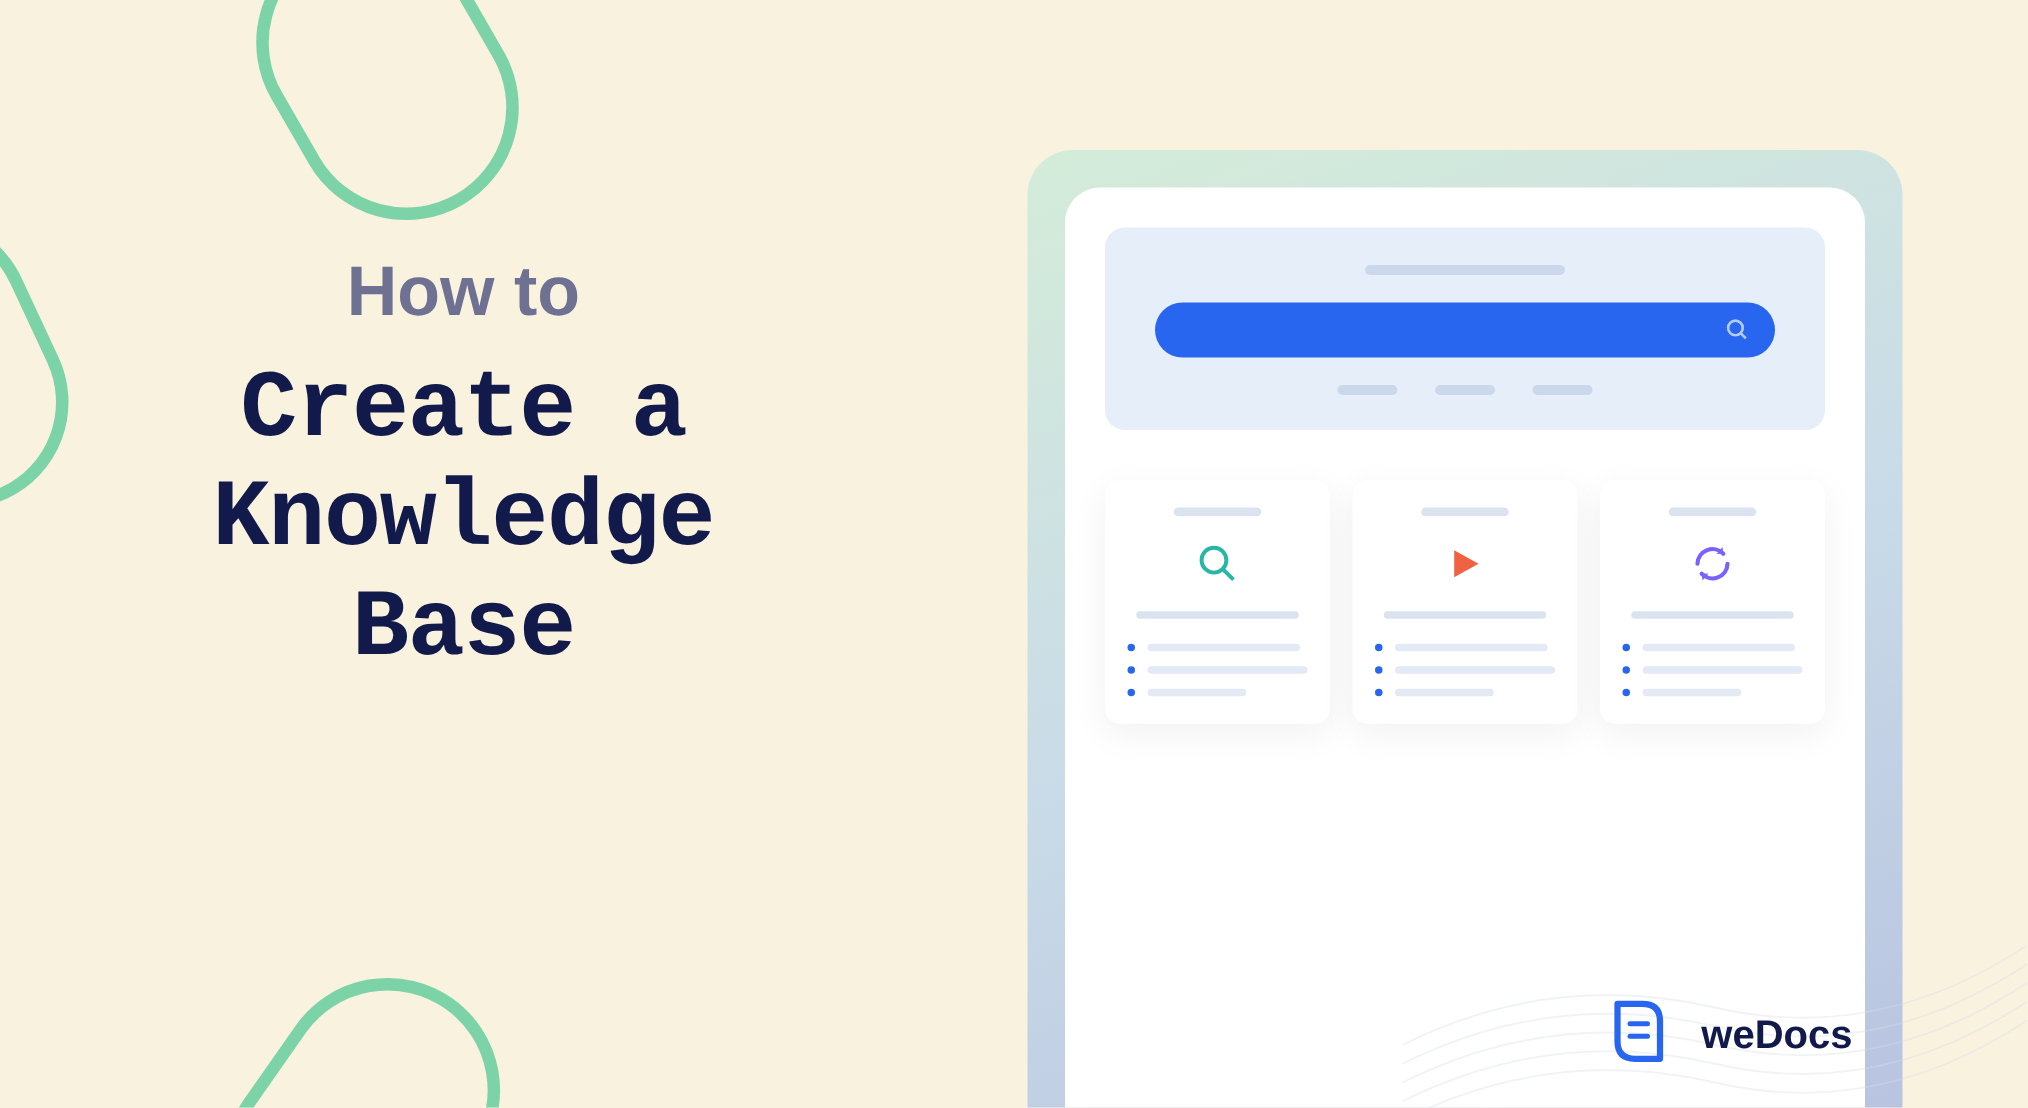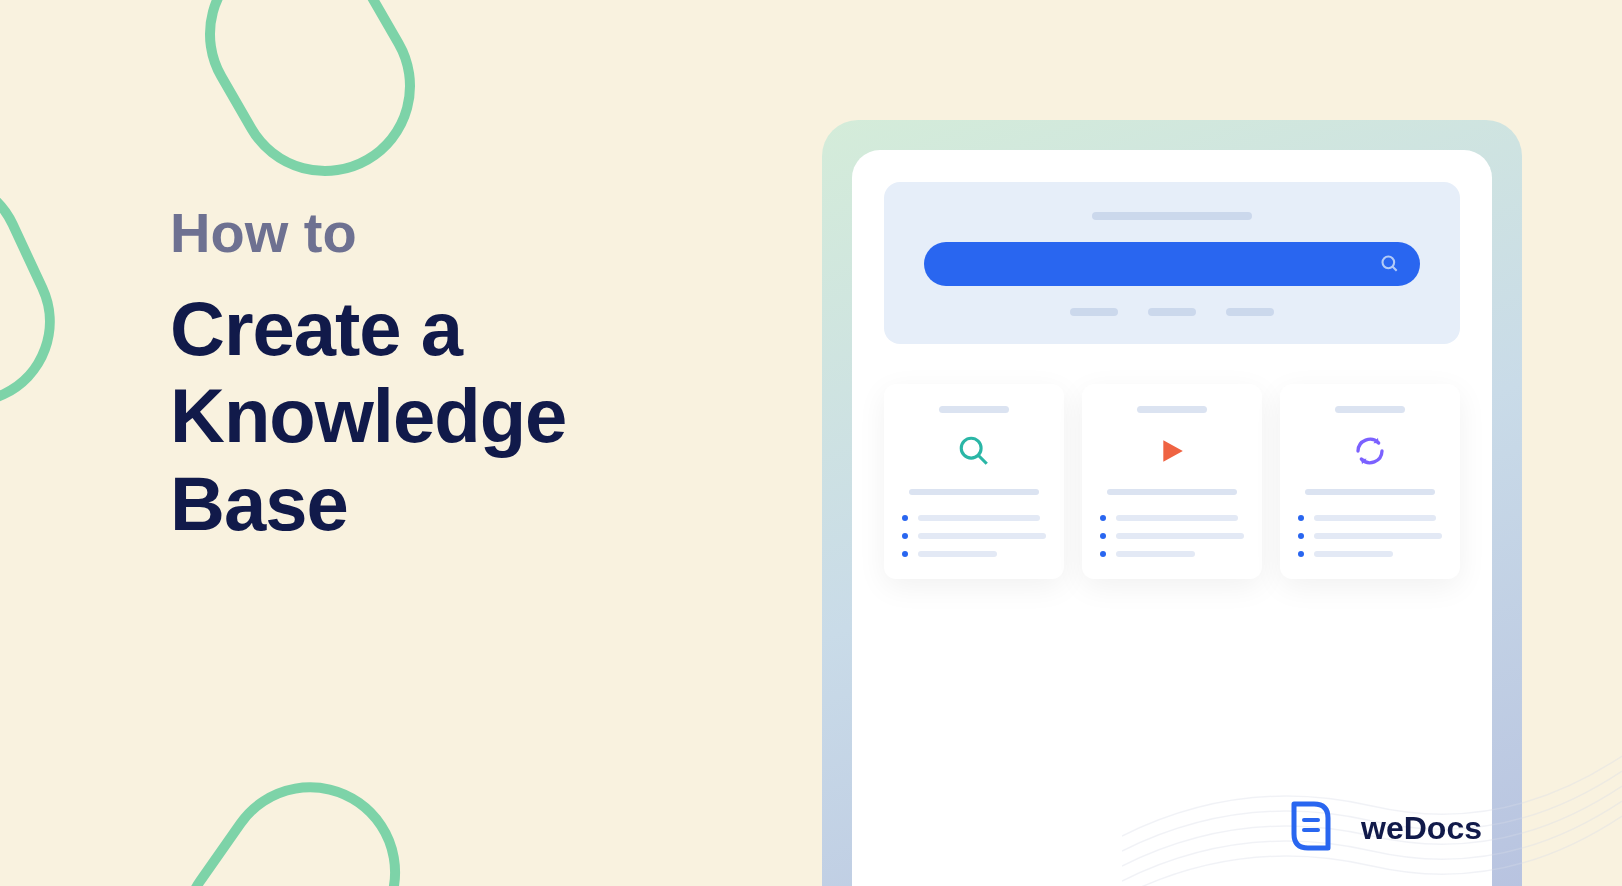--- a/index.html
+++ b/index.html
@@ -41,20 +41,21 @@
       bottom: -140px;
       left: 200px;
       transform: rotate(35deg);
     }
     
     
     .heading {
       position: absolute;
       left: 170px;
       top: 200px;
+      text-align: center;
     }
     .heading-sub {
       font-size: 56px;
       color: #6e7191;
       font-weight: 600;
       margin-bottom: 20px;
     }
     .heading-main {
       font-size: 76px;
       color: #111a4a;
@@ -214,21 +215,21 @@
   </style>
 </head>
 <body>
 
 <div class="blob blob-top-left"></div>
 <div class="blob blob-left"></div>
 <div class="blob blob-bottom"></div>
 
 <div class="heading">
   <div class="heading-sub">How to</div>
-  <div class="heading-main" style="white-space: pre-line;">Create a
+  <div class="heading-main" style="white-space: pre-line; font-family: Liberation Mono, monospace;">Create a
 Knowledge
 Base</div>
 </div>
 
 <div class="mockup-outer">
   <div class="mockup-inner">
 
     <div class="search-banner">
       <div class="banner-line-top"></div>
       <div class="search-bar">

